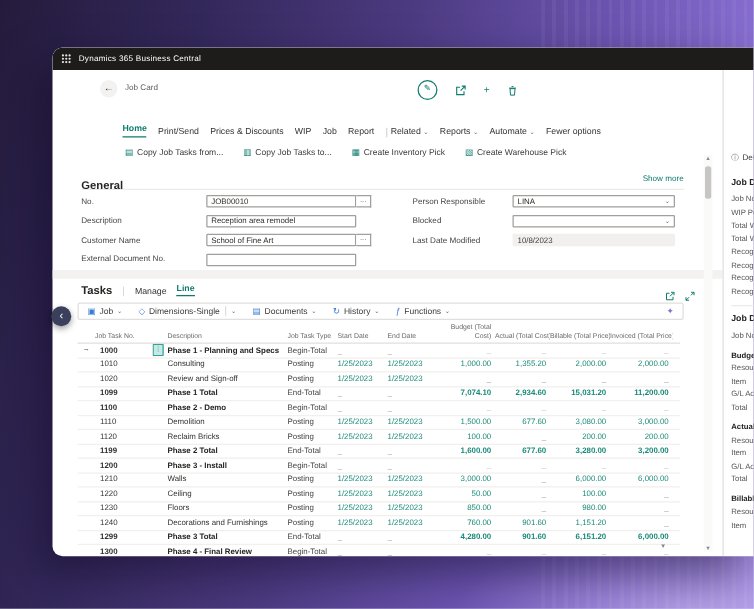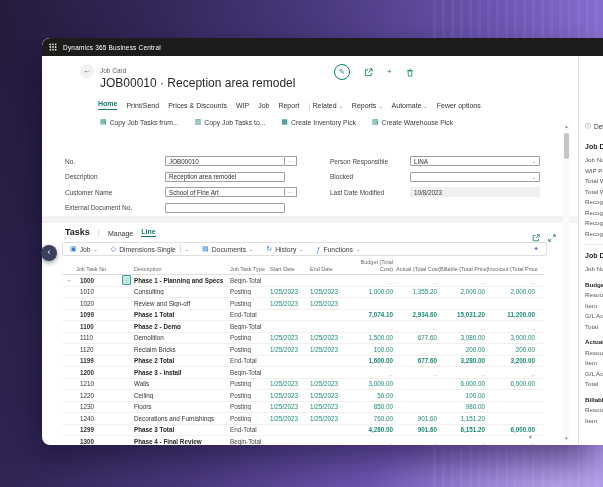--- a/index.html
+++ b/index.html
@@ -134,21 +134,20 @@
       <circle cx="1.5" cy="7.5" r="1"></circle>
           <circle cx="4.5" cy="7.5" r="1"></circle>
           <circle cx="7.5" cy="7.5" r="1"></circle>
         </g>
     </svg>
     <span class="app-name">Dynamics 365 Business Central</span>
   </div>
 
   <div class="back-btn">←</div>
   <div class="crumb">Job Card</div>
-  <div class="page-title">JOB00010 · Reception area remodel</div>
 
   <div class="hdr-icons">
     <span class="pencil-circle">✎</span>
     <span class="hdr-ic">
       <svg width="9" height="9" viewBox="0 0 10 10">
           <path d="M4.5 2H1.5v6.5H8V5.5" fill="none" stroke="#0f7b6f" stroke-width="1"></path>
           <path d="M6 1h3v3M9 1L5 5" fill="none" stroke="#0f7b6f" stroke-width="1"></path>
         </svg>
     </span>
     <span class="hdr-ic">+</span>
@@ -225,20 +224,24 @@
       <span class="action-item">
         <span class="a-ic">▦</span>
         <span>Create Inventory Pick</span>
       </span>
       <span class="action-item">
         <span class="a-ic">▧</span>
         <span>Create Warehouse Pick</span>
       </span>
   </div>
 
+  <div class="section-hd">
+    <span class="section-title">General</span>
+    <span class="show-more">Show more</span>
+  </div>
 
   <div class="fields">
 
     <div class="frow fl" style="top: 0px; left: 0px;">
         <span class="flabel" style="width:92px;">No.</span>
         <span class="leader"></span>
         <span class="fbox" style="width:120px;">
           <span>JOB00010</span>
         </span>
         <span class="ell-btn">···</span>

